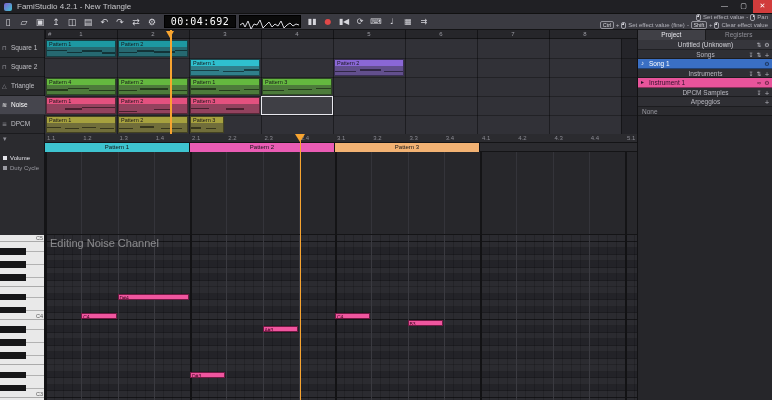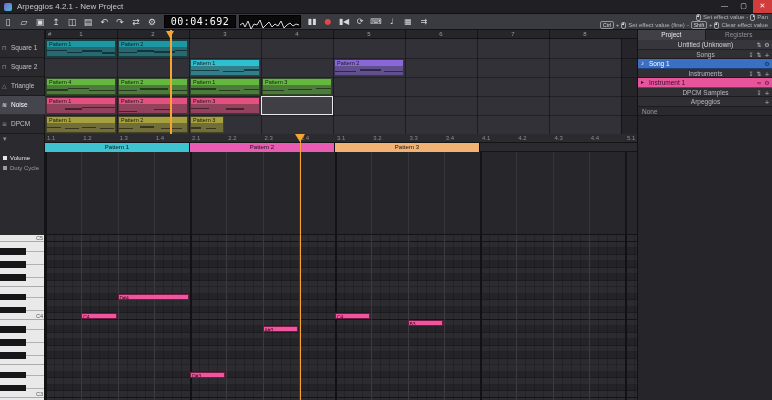--- a/index.html
+++ b/index.html
@@ -58,21 +58,21 @@
            overflow:hidden;}
   
   #explorer{position:absolute;left:637px;top:30px;width:135px;height:370px;background:#26262a;
             border-left:1px solid #121214;}
 </style>
 </head>
 <body>
 
 <div id="titlebar">
   <div id="app-logo"></div>
-  <span id="app-title">Arpeggios 4.2.1 - New Project</span>
+  <span id="app-title">FamiStudio 4.2.1 - New Triangle</span>
   <span class="winbtn">—</span>
   <span class="winbtn">▢</span>
   <span class="winbtn" id="btn-close">✕</span>
 </div>
 
 <div id="toolbar">
   <div id="tb-file">
       <span class="tbtn">▯</span>
       <span class="tbtn">▱</span>
       <span class="tbtn">▣</span>
@@ -479,20 +479,21 @@
       </div>
       <div style="position: absolute; left: 217.5px; top: 91px; width: 35.25px; height: 6px; background: rgb(240, 86, 159); border: 1px solid rgba(60, 0, 30, 0.7); z-index: 3; overflow: hidden;">
         <span style="position: absolute; left: 1px; top: 0px; font-size: 5px; line-height: 6px; color: rgb(56, 8, 30); white-space: nowrap;">A#3</span>
       </div>
       <div style="position: absolute; left: 290px; top: 78px; width: 35.25px; height: 6px; background: rgb(240, 86, 159); border: 1px solid rgba(60, 0, 30, 0.7); z-index: 3; overflow: hidden;">
         <span style="position: absolute; left: 1px; top: 0px; font-size: 5px; line-height: 6px; color: rgb(56, 8, 30); white-space: nowrap;">C4</span>
       </div>
       <div style="position: absolute; left: 362.5px; top: 84.5px; width: 35.25px; height: 6px; background: rgb(240, 86, 159); border: 1px solid rgba(60, 0, 30, 0.7); z-index: 3; overflow: hidden;">
         <span style="position: absolute; left: 1px; top: 0px; font-size: 5px; line-height: 6px; color: rgb(56, 8, 30); white-space: nowrap;">B3</span>
       </div>
+      <span style="position: absolute; left: 5px; top: 2px; font-size: 11px; color: rgba(255, 255, 255, 0.45); z-index: 4; white-space: nowrap;">Editing Noise Channel</span>
     </div>
 <div style="position: absolute; left: 299.837px; top: 0px; width: 1.5px; height: 266px; background: rgb(247, 164, 48); z-index: 6;"></div>
     <div style="position: absolute; left: 295.337px; top: 0px; width: 0px; height: 0px; z-index: 7; border-left: 5px solid transparent; border-right: 5px solid transparent; border-top: 8px solid rgb(247, 164, 48);"></div>
   </div>
 
 <div id="explorer">
   <div id="ex-tabs">
       <span style="position: absolute; left: 0px; top: 0px; width: 67.5px; height: 10px; line-height: 10px; text-align: center; font-size: 6.5px; border-right: 1px solid rgb(26, 26, 28); background: rgb(64, 64, 70); color: rgb(232, 232, 238);">Project</span>
       <span style="position: absolute; left: 67.5px; top: 0px; width: 67.5px; height: 10px; line-height: 10px; text-align: center; font-size: 6.5px; border-right: 1px solid rgb(26, 26, 28); background: rgb(43, 43, 47); color: rgb(143, 143, 151);">Registers</span>
     </div>

